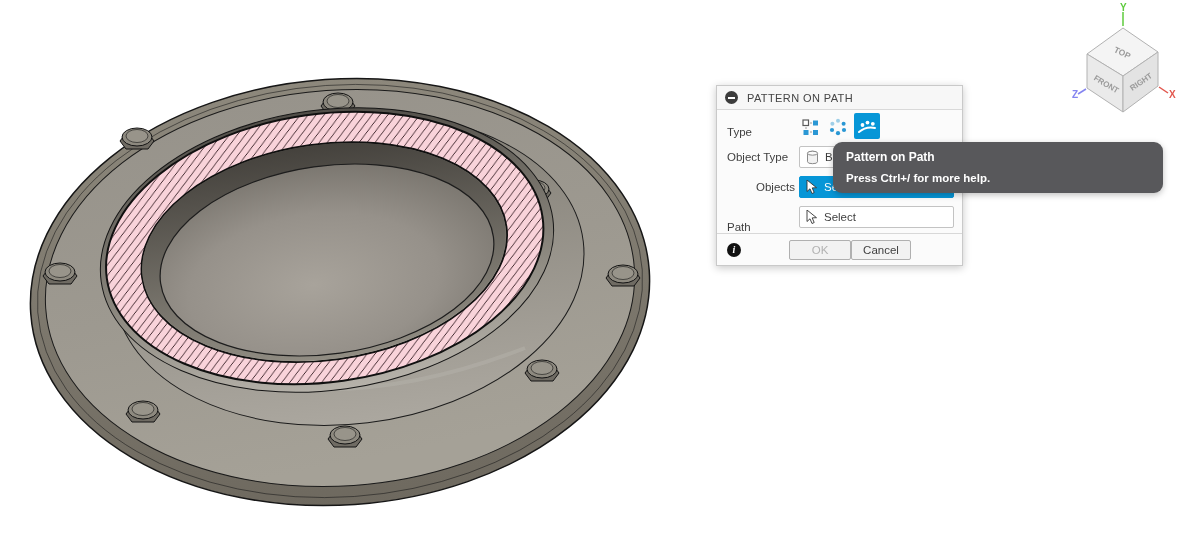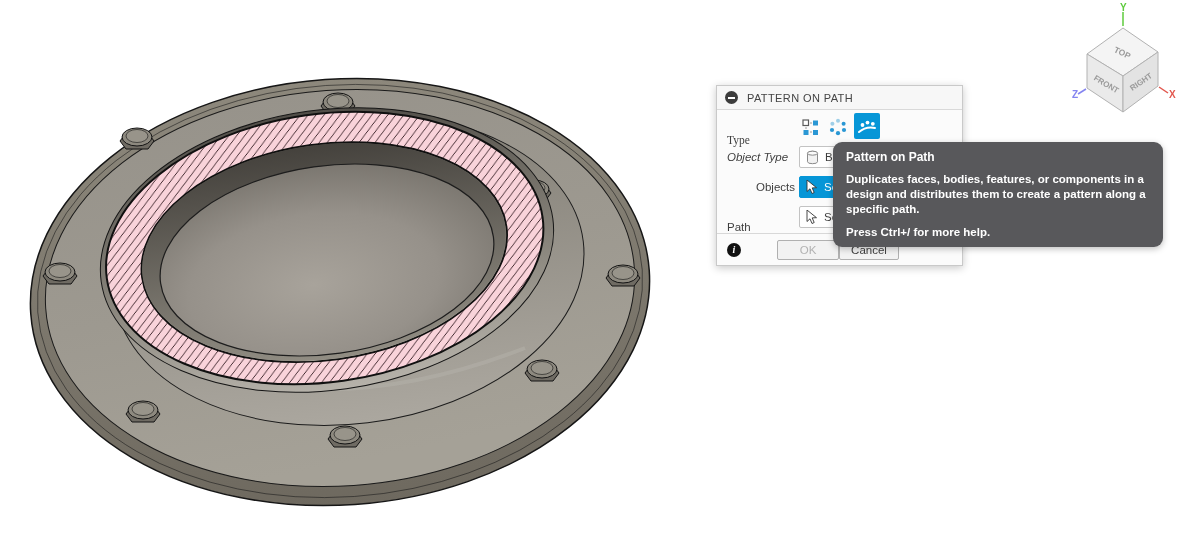--- a/index.html
+++ b/index.html
@@ -32,21 +32,21 @@
              display:flex; align-items:center; padding:0 6px; gap:6px; cursor:pointer;
              border:1px solid #c3c3c3; background:#fff; color:#3f3f3f; }
   .sel-btn.active { background:#0696d7; border-color:#0696d7; color:#ffffff; }
   .dlg-footer { position:absolute; left:0; right:0; bottom:0; height:32px; border-top:1px solid #d8d8d8;
                 display:flex; align-items:center; }
   .info-btn { width:14px; height:14px; border-radius:50%; background:#111; color:#fff;
               font-family:"Liberation Serif", serif; font-style:italic; font-weight:bold;
               font-size:10px; line-height:14px; text-align:center; margin-left:10px; cursor:pointer; }
   .btn { height:20px; border:1px solid #b0b0b0; background:#f2f2f2; border-radius:2px;
          font-size:11.5px; font-family:"Liberation Sans", sans-serif; cursor:pointer; color:#3f3f3f; }
-  .btn.ok { width:62px; margin-left:36px; color:#b2b2b2; cursor:default; }
+  .btn.ok { width:62px; margin-left:48px; color:#b2b2b2; cursor:default; }
   .btn.cancel { width:60px; }
 
   
   .tooltip { position:absolute; left:833px; top:142px; width:330px; background:#58585b;
              border-radius:9px; color:#fff; padding:8px 13px 9px 13px; z-index:20;
              box-shadow:0 2px 6px rgba(0,0,0,.25); }
   .tt-title { font-size:12px; font-weight:bold; margin-bottom:8px; }
   .tt-body  { font-size:11.5px; font-weight:bold; line-height:15px; margin-bottom:9px; }
   .tt-footer{ font-size:11.5px; font-weight:bold; }
 </style>
@@ -174,21 +174,21 @@
     <text x="21" y="84" font-size="8" font-weight="bold" fill="#9b9b9b" transform="rotate(31 33 81)">FRONT</text>
     <text x="56" y="83" font-size="8" font-weight="bold" fill="#9b9b9b" transform="rotate(-34 68 79)">RIGHT</text>
   </svg>
 
   <div class="dialog">
     <div class="dlg-header">
       <span class="collapse-btn"></span>
       <span class="dlg-title">PATTERN ON PATH</span>
     </div>
 
-    <span class="row-label" style="top:42px;font-family:Liberation Serif, serif;">Type</span>
+    <span class="row-label" style="top:34px;">Type</span>
     <button class="type-btn" style="left:80px; top:28px;">
       <svg width="17" height="17" viewBox="0 0 17 17">
         <path d="M4,4 H13 M4,4 V13 M4,13 H13" stroke="#9a9a9a" stroke-width="1" stroke-dasharray="2,2" fill="none"></path>
         <rect x="1" y="1" width="5.5" height="5.5" fill="#ffffff" stroke="#5a5a5a" stroke-width="1.2"></rect>
         <rect x="11" y="1.5" width="5" height="5" fill="#2a97d4"></rect>
         <rect x="1.5" y="11" width="5" height="5" fill="#2a97d4"></rect>
         <rect x="11" y="11" width="5" height="5" fill="#2a97d4"></rect>
       </svg>
     </button>
     <button class="type-btn" style="left:108px; top:28px;">
@@ -203,21 +203,21 @@
     </button>
     <button class="type-btn selected" style="left:137px; top:27px;">
       <svg width="20" height="20" viewBox="0 0 20 20">
         <path d="M2,16 Q9,10 18,12" stroke="#ffffff" stroke-width="2" fill="none" stroke-linecap="round"></path>
         <circle cx="5.5" cy="9" r="1.9" fill="#ffffff"></circle>
         <circle cx="10.5" cy="6.6" r="1.9" fill="#ffffff"></circle>
         <circle cx="15.8" cy="7.8" r="1.9" fill="#ffffff"></circle>
       </svg>
     </button>
 
-    <span class="row-label" style="top:59px;font-style:italic;">Object Type</span>
+    <span class="row-label" style="top:59px;">Object Type</span>
     <div class="combo" style="top:60px;">
       <svg width="13" height="15" viewBox="0 0 13 15">
         <path d="M1.5,3.2 a5,2 0 0 1 10,0 v8.5 a5,2 0 0 1 -10,0 z" fill="#f2f2f2" stroke="#8a8a8a" stroke-width="1"></path>
         <ellipse cx="6.5" cy="3.2" rx="5" ry="2" fill="#fafafa" stroke="#8a8a8a" stroke-width="1"></ellipse>
       </svg>
       <span>Bodies</span>
     </div>
 
     <span class="row-label" style="top:89px;margin-left:29px;">Objects</span>
     <div class="sel-btn active" style="top:90px;">
@@ -237,17 +237,16 @@
 
     <div class="dlg-footer">
       <span class="info-btn">i</span>
       <button class="btn ok" disabled="">OK</button>
       <button class="btn cancel">Cancel</button>
     </div>
   </div>
 
   <div class="tooltip">
     <div class="tt-title">Pattern on Path</div>
-    <div class="tt-body">Duplicates faces, bodies, features, or components in a design and distributes them to create a pattern along a specific path.</div>
     <div class="tt-footer">Press Ctrl+/ for more help.</div>
   </div>
 
 </div>
 
 </body></html>

